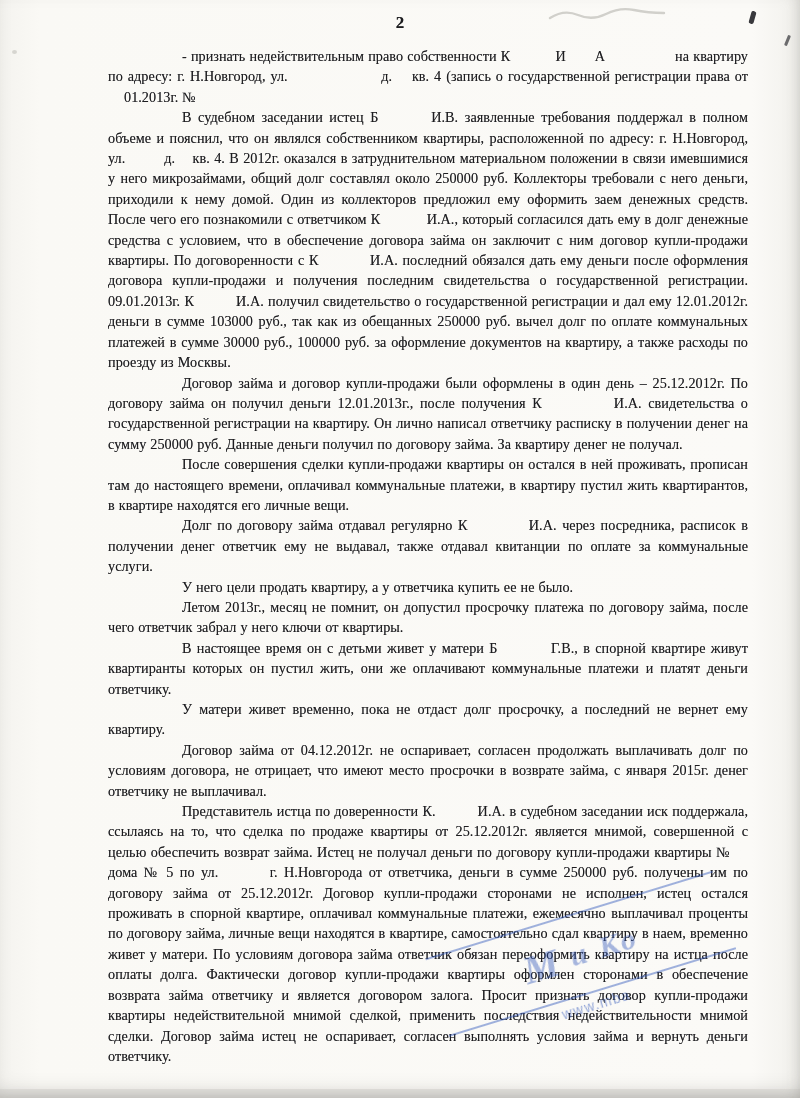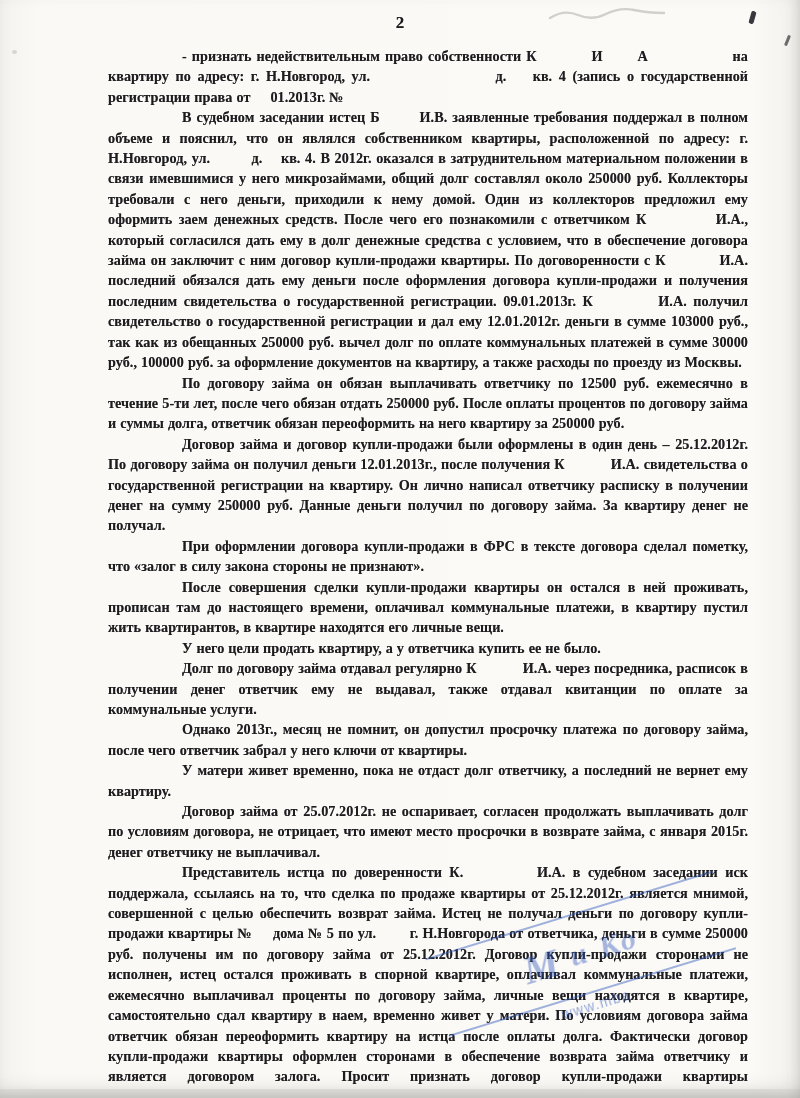--- a/index.html
+++ b/index.html
@@ -13,21 +13,21 @@
     box-shadow:inset 0 -14px 22px -14px rgba(90,88,84,.45), inset -10px 0 18px -12px rgba(120,118,112,.35);
   }
   .page-number{
     position:absolute;top:13px;left:0;right:0;text-align:center;
     font-size:17px;font-weight:bold;color:#1c1c1f;
     text-shadow:0 0 .6px rgba(25,25,30,.55);
   }
   .content{position:absolute;top:46px;left:108px;width:640px;}
   .content p{
     margin:0;text-align:justify;text-indent:74px;
-    font-size:14.2px;line-height:20.4px;font-weight:bold;color:#1d1d20;
+    font-size:14.2px;line-height:20.4px;font-weight:normal;color:#1d1d20;
     letter-spacing:.05px;word-spacing:.4px;
     text-shadow:0 0 .6px rgba(22,22,28,.5);
   }
   
   .watermark{
     position:absolute;left:436px;top:912px;width:300px;height:118px;
     transform:rotate(-17deg);pointer-events:none;
     color:rgba(47,86,186,.42);
   }
   .wm-band{
@@ -60,29 +60,28 @@
   <svg class="smudge" width="122" height="18" viewBox="0 0 122 18">
     <path d="M2,12 q14,-9 28,-3 t28,-1 t28,-4 t30,3" fill="none" stroke="#c7c6c1" stroke-width="2.4" stroke-linecap="round"></path>
   </svg>
   <div class="tick-1"></div>
   <div class="tick-2"></div>
   <div class="speck"></div>
 
   <div class="content">
     <p>- признать недействительным право собственности К&nbsp;&nbsp;&nbsp;&nbsp;&nbsp;&nbsp;&nbsp;&nbsp;&nbsp;&nbsp; И&nbsp;&nbsp;&nbsp;&nbsp;&nbsp;&nbsp; А&nbsp;&nbsp;&nbsp;&nbsp;&nbsp;&nbsp;&nbsp;&nbsp;&nbsp;&nbsp;&nbsp;&nbsp;&nbsp;&nbsp;&nbsp;&nbsp; на квартиру по адресу: г. Н.Новгород, ул.&nbsp;&nbsp;&nbsp;&nbsp;&nbsp;&nbsp;&nbsp;&nbsp;&nbsp;&nbsp;&nbsp;&nbsp;&nbsp;&nbsp;&nbsp;&nbsp;&nbsp;&nbsp; д.&nbsp;&nbsp;&nbsp; кв. 4 (запись о государственной регистрации права от &nbsp;&nbsp;&nbsp;&nbsp;01.2013г. №</p>
     <p>В судебном заседании истец Б&nbsp;&nbsp;&nbsp;&nbsp;&nbsp;&nbsp;&nbsp; И.В. заявленные требования поддержал в полном объеме и пояснил, что он являлся собственником квартиры, расположенной по адресу: г. Н.Новгород, ул.&nbsp;&nbsp;&nbsp;&nbsp;&nbsp;&nbsp;&nbsp;&nbsp; д.&nbsp;&nbsp;&nbsp; кв. 4. В 2012г.  оказался в затруднительном материальном положении в связи имевшимися у него микрозаймами, общий долг составлял около 250000 руб.  Коллекторы требовали с него деньги, приходили к нему домой. Один из коллекторов предложил ему оформить заем денежных средств. После чего его познакомили с ответчиком К&nbsp;&nbsp;&nbsp;&nbsp;&nbsp;&nbsp;&nbsp;&nbsp;&nbsp;&nbsp; И.А.,  который согласился дать ему в долг денежные средства с условием, что в обеспечение договора займа он заключит с ним договор купли-продажи квартиры. По договоренности с К&nbsp;&nbsp;&nbsp;&nbsp;&nbsp;&nbsp;&nbsp;&nbsp;&nbsp;&nbsp; И.А.  последний обязался дать ему деньги после оформления договора купли-продажи и получения последним свидетельства о государственной регистрации. 09.01.2013г. К&nbsp;&nbsp;&nbsp;&nbsp;&nbsp;&nbsp;&nbsp;&nbsp;&nbsp; И.А. получил свидетельство о государственной регистрации и дал ему 12.01.2012г. деньги в сумме 103000 руб., так как из обещанных 250000 руб. вычел долг по оплате коммунальных платежей в сумме 30000 руб., 100000 руб. за оформление документов на квартиру, а также расходы по проезду из Москвы.</p>
-    <p>По договору займа он обязан выплачивать ответчику по 12500 руб. ежемесячно в течение 5-ти лет, после чего обязан отдать 250000 руб. После оплаты процентов по договору займа и суммы долга, ответчик обязан переоформить на него квартиру за 250000 руб.</p>
     <p>Договор займа и договор купли-продажи были оформлены в один день – 25.12.2012г.  По договору займа он получил деньги 12.01.2013г., после получения К&nbsp;&nbsp;&nbsp;&nbsp;&nbsp;&nbsp;&nbsp;&nbsp;&nbsp;&nbsp; И.А. свидетельства о государственной регистрации на квартиру.  Он лично написал ответчику расписку в получении денег на сумму 250000 руб. Данные деньги получил по договору займа. За квартиру денег не получал.</p>
-    <p>При оформлении договора купли-продажи в ФРС в тексте договора сделал пометку, что «залог в силу закона стороны не признают».</p>
     <p>После совершения сделки купли-продажи квартиры он остался в ней проживать, прописан там до настоящего времени, оплачивал коммунальные платежи, в квартиру пустил жить квартирантов, в квартире находятся его личные вещи.</p>
+    <p>Долг по договору займа отдавал регулярно К&nbsp;&nbsp;&nbsp;&nbsp;&nbsp;&nbsp;&nbsp;&nbsp;&nbsp;&nbsp; И.А. через посредника, расписок  в получении денег ответчик ему не выдавал, также отдавал квитанции по оплате за коммунальные услуги.</p>
     <p>У него цели продать квартиру, а у ответчика  купить ее не было.</p>
-    <p>Долг по договору займа отдавал регулярно К&nbsp;&nbsp;&nbsp;&nbsp;&nbsp;&nbsp;&nbsp;&nbsp;&nbsp;&nbsp; И.А. через посредника, расписок  в получении денег ответчик ему не выдавал, также отдавал квитанции по оплате за коммунальные услуги.</p>
-    <p>Однако 2013г.,  месяц не помнит,  он допустил  просрочку платежа по договору займа, после чего ответчик забрал у него ключи от  квартиры.</p>
-    <p>У матери живет временно, пока не отдаст долг ответчику, а  последний не вернет ему квартиру.</p>
-    <p>Договор займа от 25.07.2012г. не оспаривает, согласен продолжать выплачивать долг по условиям договора, не отрицает, что имеют место просрочки в возврате займа, с января 2015г. денег  ответчику не выплачивал.</p>
+    <p>Летом 2013г.,  месяц не помнит,  он допустил  просрочку платежа по договору займа, после чего ответчик забрал у него ключи от  квартиры.</p>
+    <p>В настоящее время он с детьми живет у матери Б&nbsp;&nbsp;&nbsp;&nbsp;&nbsp;&nbsp;&nbsp;&nbsp;&nbsp; Г.В., в спорной квартире живут квартиранты которых он пустил жить, они же оплачивают коммунальные платежи и платят деньги ответчику.</p>
+    <p>У матери живет временно, пока не отдаст долг просрочку, а  последний не вернет ему квартиру.</p>
+    <p>Договор займа от 04.12.2012г. не оспаривает, согласен продолжать выплачивать долг по условиям договора, не отрицает, что имеют место просрочки в возврате займа, с января 2015г. денег  ответчику не выплачивал.</p>
     <p>Представитель истца по доверенности К.&nbsp;&nbsp;&nbsp;&nbsp;&nbsp;&nbsp;&nbsp;&nbsp;&nbsp; И.А. в судебном заседании иск поддержала, ссылаясь на то, что сделка по продаже квартиры от 25.12.2012г. является мнимой, совершенной с целью обеспечить возврат займа. Истец не получал деньги по договору купли-продажи квартиры №&nbsp;&nbsp;&nbsp;&nbsp; дома № 5 по ул. &nbsp;&nbsp;&nbsp;&nbsp;&nbsp;&nbsp; г. Н.Новгорода от ответчика, деньги в сумме 250000 руб. получены им по договору займа от 25.12.2012г.  Договор купли-продажи сторонами не исполнен, истец остался проживать в спорной квартире, оплачивал коммунальные платежи, ежемесячно выплачивал проценты по договору займа, личные вещи находятся в квартире, самостоятельно сдал квартиру в наем, временно живет у матери. По условиям договора займа  ответчик обязан переоформить квартиру на истца после оплаты долга.  Фактически договор купли-продажи квартиры оформлен сторонами в обеспечение возврата займа ответчику и является договором залога. Просит признать договор купли-продажи квартиры недействительной мнимой сделкой, применить последствия недействительности мнимой сделки. Договор займа истец не оспаривает, согласен выполнять условия займа и вернуть деньги ответчику.</p>
 
   </div>
 
   <div class="watermark">
     <div class="wm-band">
       <span class="wm-big wm-big1">М</span>
       <span class="wm-big wm-big2">и Ко</span>
     </div>
     <div class="wm-url">www.mba</div>

